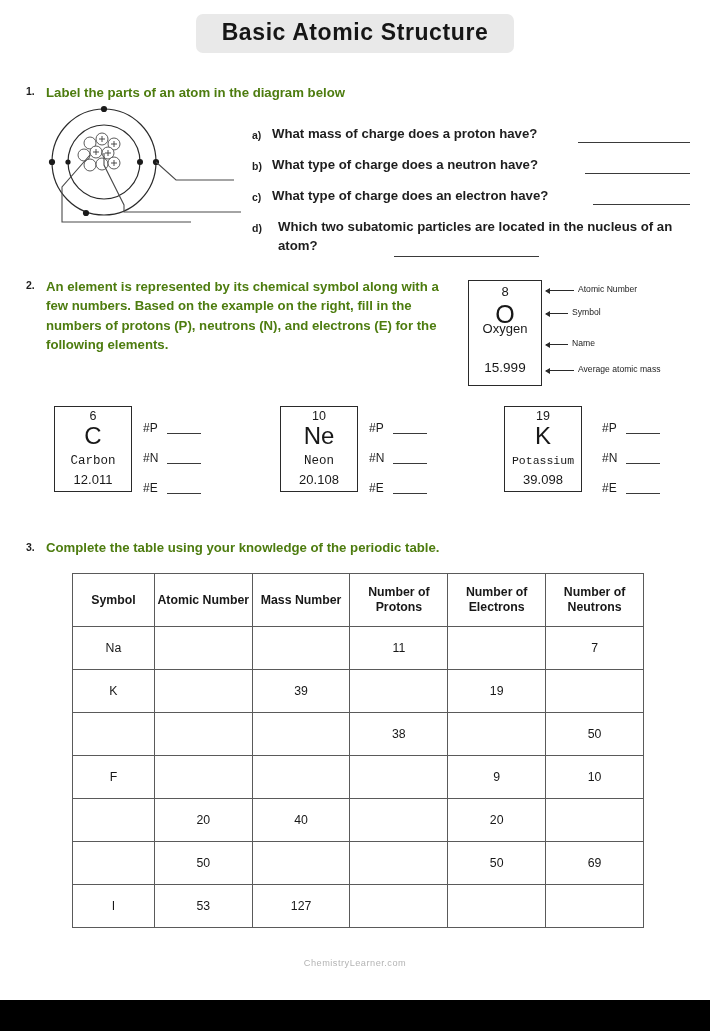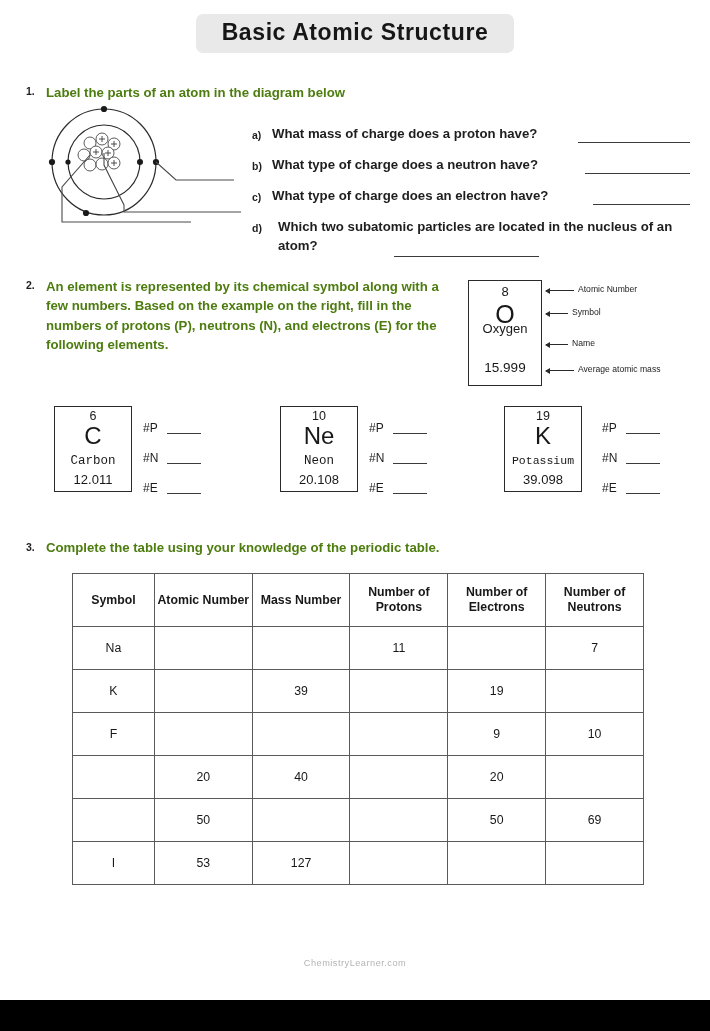--- a/index.html
+++ b/index.html
@@ -384,20 +384,28 @@
       </tr>
       <tr>
         <td>K</td>
         <td></td>
         <td>39</td>
         <td></td>
         <td>19</td>
         <td></td>
       </tr>
       <tr>
+        <td></td>
+        <td></td>
+        <td></td>
+        <td>38</td>
+        <td></td>
+        <td>50</td>
+      </tr>
+      <tr>
         <td>F</td>
         <td></td>
         <td></td>
         <td></td>
         <td>9</td>
         <td>10</td>
       </tr>
       <tr>
         <td></td>
         <td>20</td>

